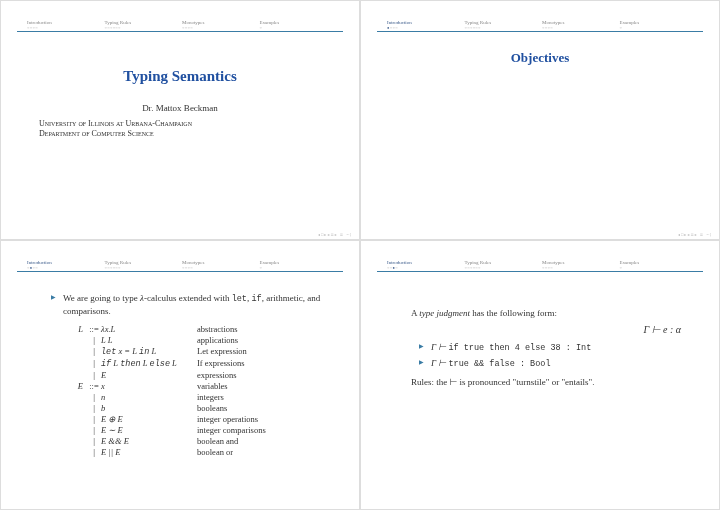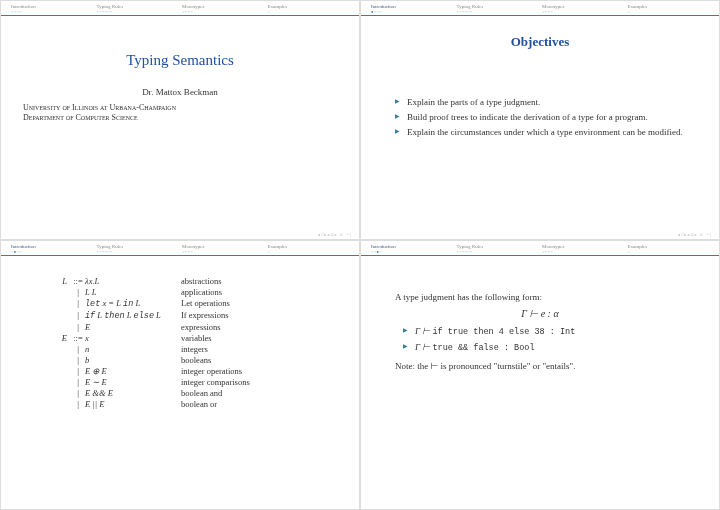--- a/index.html
+++ b/index.html
@@ -15,21 +15,21 @@
     display: grid;
     grid-template-columns: 1fr 1fr;
     grid-template-rows: auto auto;
     width: 720px;
   }
   .slide {
     width: 360px;
     box-sizing: border-box;
     border: 0.5px solid #ddd;
     position: relative;
-    padding: 0;
+    padding: 16px;
     min-height: 240px;
   }
   .navbar {
     display: flex;
     font-size: 5px;
     color: #888;
     padding: 3px 8px 1px 8px;
     border-bottom: 0.5px solid #3a7ca5;
   }
   .navbar .navitem {
@@ -44,21 +44,21 @@
   }
   .title {
     color: #2050a0;
     font-weight: bold;
     font-size: 13px;
     margin: 4px 0 10px 0;
   }
   .title-center {
     text-align: center;
     color: #2050a0;
-    font-weight: normal;
+    font-weight: bold;
     font-size: 15px;
     margin: 22px 0 18px 0;
   }
   .author {
     text-align: center;
     font-weight: normal;
     font-size: 9px;
     margin-bottom: 6px;
   }
   .affil {
@@ -81,36 +81,36 @@
   }
   ul.bullets li::before {
     content: "▶";
     position: absolute;
     left: -2px;
     top: 1px;
     color: #3a7ca5;
     font-size: 6px;
   }
   .tt { font-family: 'Courier New', monospace; font-size: 8.5px; }
-  .it { }
+  .it { font-style: italic; }
   .math { font-style: italic; font-family: 'Times New Roman', serif; }
   .grammar {
     margin: 6px 0 0 26px;
     font-size: 8.5px;
   }
   .grammar-row {
     display: flex;
     margin-bottom: 1px;
   }
   .grammar-row .gl { width: 18px; text-align: right; padding-right: 4px; font-style: italic;}
   .grammar-row .gm { width: 14px; text-align: center; }
   .grammar-row .gr { width: 96px; font-style: italic;}
   .grammar-row .gd { color: #333; }
   .centered-math {
-    text-align: center;
+    text-align: right;
     margin: 6px 0;
     font-size: 10px;
   }
   .footer {
     position: absolute;
     bottom: 2px;
     right: 8px;
     font-size: 4px;
     color: #bbb;
   }
@@ -140,55 +140,53 @@
 <div class="slide">
   <div class="navbar">
     <div class="navitem active"><span>Introduction</span><br><span class="dots"><span class="filled">●</span>○○○</span></div>
     <div class="navitem"><span>Typing Rules</span><br><span class="dots">○○○○○○</span></div>
     <div class="navitem"><span>Monotypes</span><br><span class="dots">○○○○</span></div>
     <div class="navitem"><span>Examples</span><br><span class="dots">○</span></div>
   </div>
   <div class="slide-body">
     <div class="title" style="text-align:center">Objectives</div>
     <div style="height:30px"></div>
+  </div>
+  <div class="footer">◂ □ ▸ ◂ ≣ ▸ &nbsp; ≣ &nbsp; ∽⟨</div>
+</div>
+
+<div class="slide" style="min-height:270px">
+  <div class="navbar">
+    <div class="navitem active"><span>Introduction</span><br><span class="dots">○<span class="filled">●</span>○○</span></div>
+    <div class="navitem"><span>Typing Rules</span><br><span class="dots">○○○○○○</span></div>
+    <div class="navitem"><span>Monotypes</span><br><span class="dots">○○○○</span></div>
+    <div class="navitem"><span>Examples</span><br><span class="dots">○</span></div>
+  </div>
+  <div class="slide-body">
     <ul class="bullets">
-      <li>Explain the parts of a type judgment.</li>
-      <li>Build proof trees to indicate the derivation of a type for a program.</li>
-      <li>Explain the circumstances under which a type environment can be modified.</li>
+      <li><span>We are going to type </span><span class="math">λ</span><span>-calculus extended with </span><span class="tt">let</span>, <span class="tt">if</span><span>, arithmetic, and comparisons.</span></li>
     </ul>
-  </div>
-  <div class="footer">◂ □ ▸ ◂ ≣ ▸ &nbsp; ≣ &nbsp; ∽⟨</div>
-</div>
-
-<div class="slide" style="min-height:270px">
-  <div class="navbar">
-    <div class="navitem active"><span>Introduction</span><br><span class="dots">○<span class="filled">●</span>○○</span></div>
-    <div class="navitem"><span>Typing Rules</span><br><span class="dots">○○○○○○</span></div>
-    <div class="navitem"><span>Monotypes</span><br><span class="dots">○○○○</span></div>
-    <div class="navitem"><span>Examples</span><br><span class="dots">○</span></div>
-  </div>
-  <div class="slide-body">
     <div class="grammar">
       <div class="grammar-row">
             <span class="gl">L</span>
             <span class="gm">::=</span>
             <span class="gr"><span class="math">λx</span>.<span class="math">L</span></span>
             <span class="gd">abstractions</span>
           </div>
       <div class="grammar-row">
             <span class="gl"></span>
             <span class="gm">|</span>
             <span class="gr"><span class="math">L L</span></span>
             <span class="gd">applications</span>
           </div>
       <div class="grammar-row">
             <span class="gl"></span>
             <span class="gm">|</span>
             <span class="gr"><span class="tt">let</span> <span class="math">x</span> = <span class="math">L</span> <span class="tt">in</span> <span class="math">L</span></span>
-            <span class="gd">Let operations</span>
+            <span class="gd">Let expression</span>
           </div>
       <div class="grammar-row">
             <span class="gl"></span>
             <span class="gm">|</span>
             <span class="gr"><span class="tt">if</span> <span class="math">L</span> <span class="tt">then</span> <span class="math">L</span> <span class="tt">else</span> <span class="math">L</span></span>
             <span class="gd">If expressions</span>
           </div>
       <div class="grammar-row">
             <span class="gl"></span>
             <span class="gm">|</span>
@@ -249,17 +247,17 @@
     <div class="navitem"><span>Examples</span><br><span class="dots">○</span></div>
   </div>
   <div class="slide-body">
     <div style="height:18px"></div>
     <p style="margin:4px 0 4px 12px;"><span>A </span><span class="it">type judgment</span><span> has the following form:</span></p>
     <div class="centered-math"><span class="math">Γ ⊢ e : α</span></div>
     <ul class="bullets" style="margin-left:8px;">
       <li><span class="math">Γ ⊢ </span><span class="tt">if true then 4 else 38</span><span class="tt"> : Int</span></li>
       <li><span class="math">Γ ⊢ </span><span class="tt">true &amp;&amp; false </span><span class="tt"> : Bool</span></li>
     </ul>
-    <p style="margin:6px 0 0 12px;">Note: the ⊢ is pronounced "turnstile" or "entails".</p>
+    <p style="margin:6px 0 0 12px;">Rules: the ⊢ is pronounced "turnstile" or "entails".</p>
   </div>
 </div>
 
 </div>
 
 </body></html>

